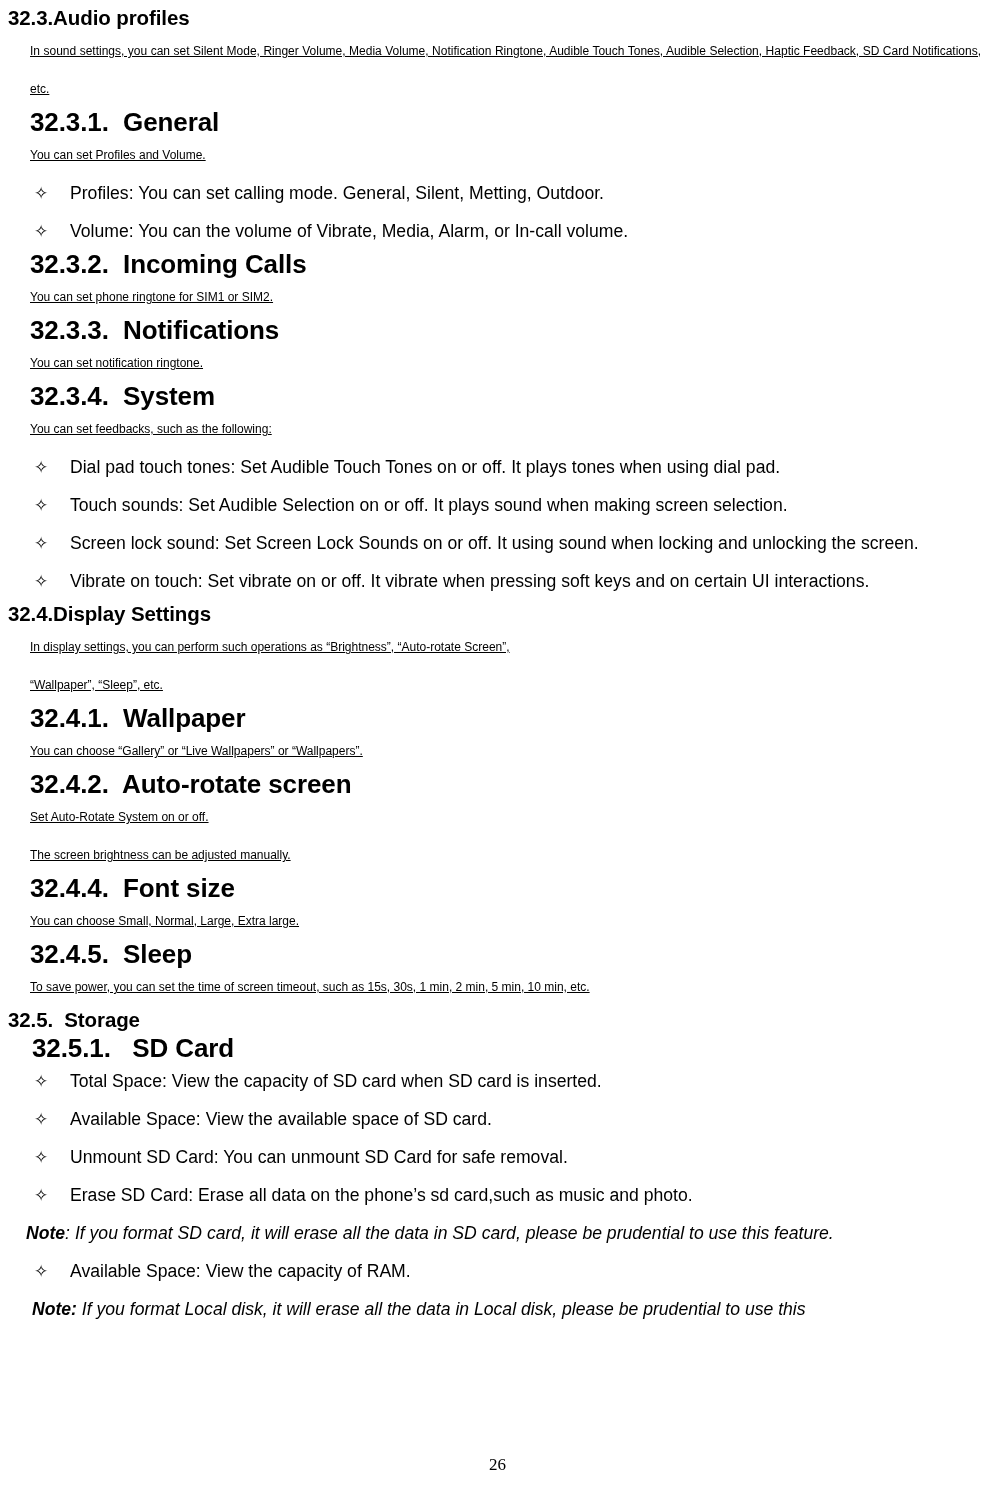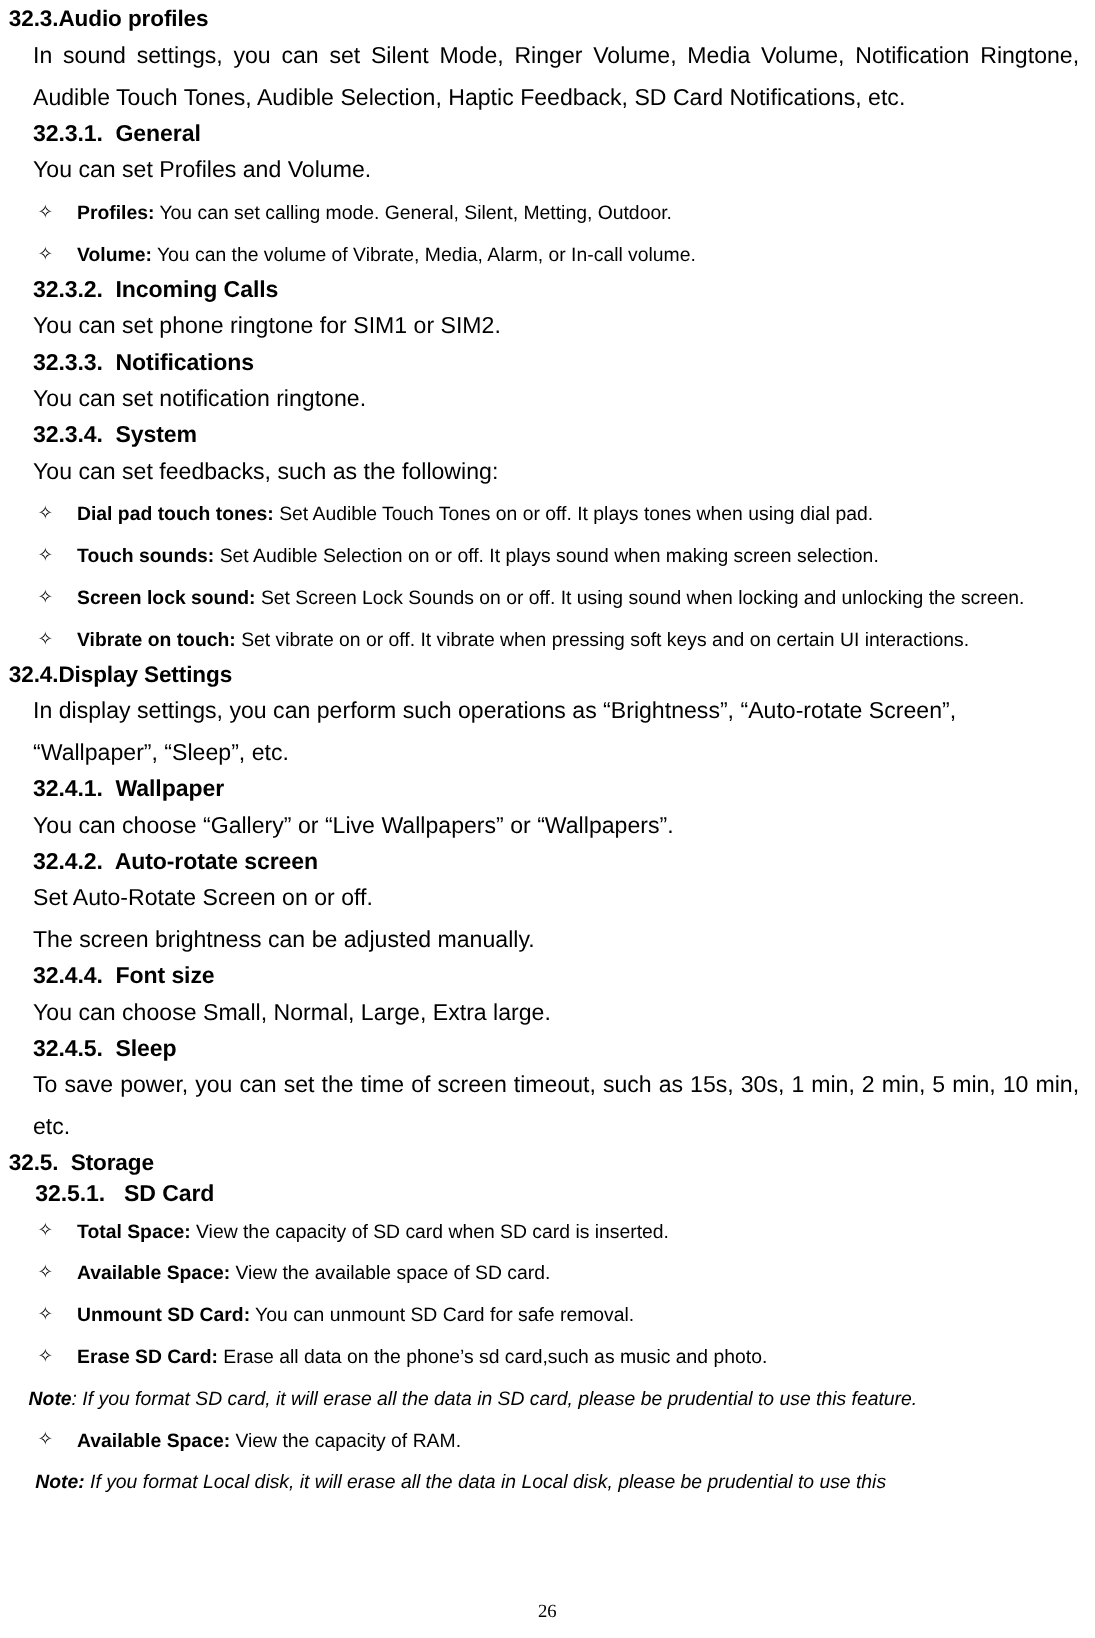--- a/index.html
+++ b/index.html
@@ -29,39 +29,40 @@
   .h2 {
     font-size: 20.5px;
     font-weight: bold;
     line-height: 28px;
     margin: 0 0 0 0;
     padding: 0;
     letter-spacing: -0.1px;
     white-space: pre;
   }
   .h3 {
-    font-size: 21px;
+    font-size: 26px;
     font-weight: bold;
     line-height: 28px;
     margin: 0 0 0 22px;
     padding: 0;
     letter-spacing: -0.1px;
     white-space: pre;
   }
   .h3.wide-indent {
     margin-left: 24px;
   }
 
   
   .body {
-    font-size: 21px;
+    font-size: 12px;
     line-height: 38px;
     margin: 0 0 0 22px;
     padding: 0;
     text-align: left;
+    text-decoration: underline;
   }
   .body.justify {
     text-align: justify;
     text-justify: inter-word;
     margin-right: 4px;
   }
 
   
   .bullet {
     position: relative;
@@ -78,21 +79,21 @@
   }
   .bullet .glyph {
     position: absolute;
     left: 4px;
     top: 0;
     font-size: 17px;
     line-height: 38px;
     font-family: "DejaVu Sans", sans-serif;
   }
   .bullet .term {
-    font-weight: bold;
+    font-weight: normal;
   }
 
   
   .note {
     font-size: 17.6px;
     line-height: 38px;
     font-style: italic;
     margin: 0 0 0 18px;
     text-align: justify;
     text-justify: inter-word;
@@ -176,21 +177,21 @@
 
   <div class="h2">32.4.Display Settings</div>
 
   <div class="body">In display settings, you can perform such operations as “Brightness”, “Auto-rotate Screen”,</div>
   <div class="body">“Wallpaper”, “Sleep”, etc.</div>
 
   <div class="h3">32.4.1.  Wallpaper</div>
   <div class="body">You can choose “Gallery” or “Live Wallpapers” or “Wallpapers”.</div>
 
   <div class="h3">32.4.2.  Auto-rotate screen</div>
-  <div class="body">Set Auto-Rotate Screen on or off.</div>
+  <div class="body">Set Auto-Rotate System on or off.</div>
 
   <div class="body">The screen brightness can be adjusted manually.</div>
 
   <div class="h3">32.4.4.  Font size</div>
   <div class="body">You can choose Small, Normal, Large, Extra large.</div>
 
   <div class="h3">32.4.5.  Sleep</div>
   <div class="body justify">To save power, you can set the time of screen timeout, such as 15s, 30s, 1 min, 2 min, 5 min, 10 min, etc.</div>
 
   <div class="h2">32.5.  Storage</div>

